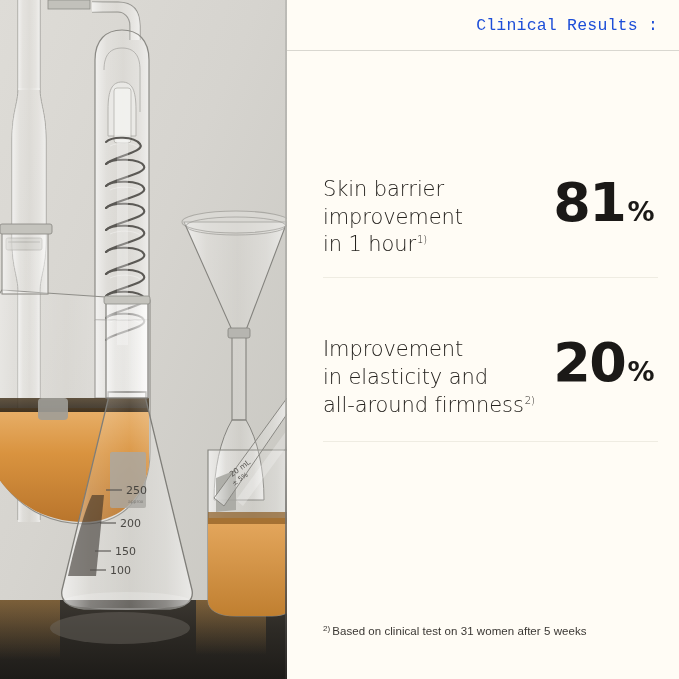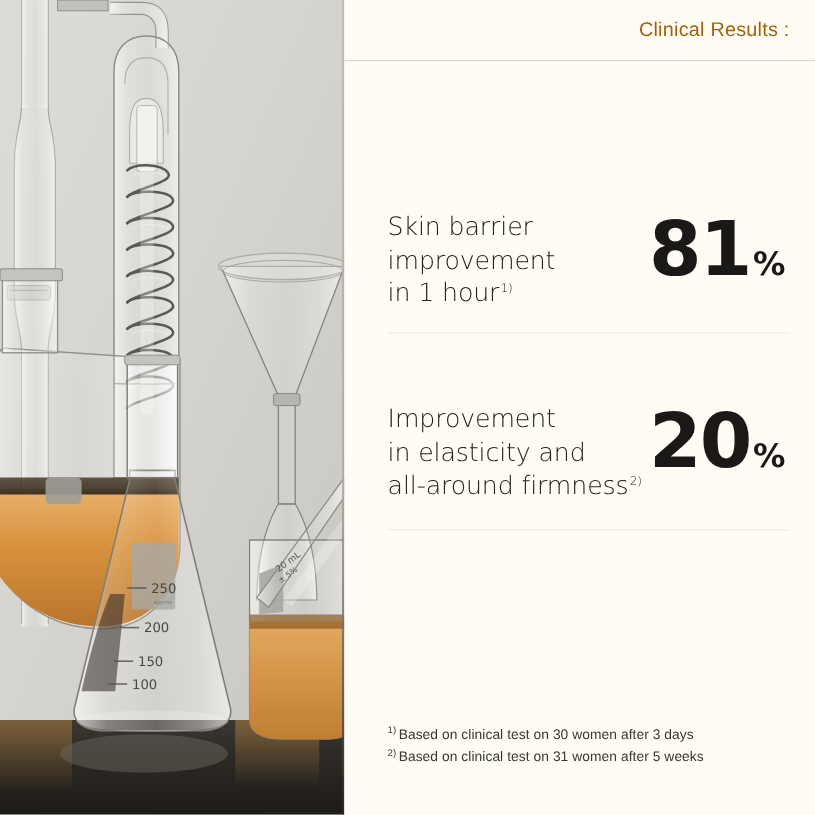--- a/index.html
+++ b/index.html
@@ -49,23 +49,23 @@
   .panel-header {
     height: 51px;
     display: flex;
     align-items: center;
     justify-content: flex-end;
     padding-right: 21px;
     border-bottom: 1px solid #d9d7d0;
   }
   .panel-header .title {
     font-size: 16.5px;
-    color: #a16207;
+    color: #1d4ed8;
     letter-spacing: .2px;
-    font-family: Liberation Sans, sans-serif;
+    font-family: Liberation Mono, monospace;
   }
 
   .results {
     padding: 0 21px 0 36px;
   }
 
   .result-row {
     display: flex;
     justify-content: space-between;
   }
@@ -90,21 +90,21 @@
 
   .result-value {
     display: flex;
     align-items: baseline;
     color: #1b1917;
     flex: 0 0 auto;
     padding-right: 4px;
   }
   .result-number {
     font-family: "DejaVu Sans", sans-serif;
-    font-size: 63px;
+    font-size: 54px;
     font-weight: bold;
     letter-spacing: -1.5px;
     line-height: 1;
   }
   .result-pct {
     font-family: "DejaVu Sans", sans-serif;
     font-size: 27px;
     font-weight: bold;
     letter-spacing: -.5px;
     margin-left: 2px;
@@ -348,18 +348,17 @@
         <div class="result-value">
           <span class="result-number">20</span>
           <span class="result-pct">%</span>
         </div>
       </div>
     </div>
 
     <div class="rule"></div>
 
     <div class="footnotes">
-      <div class="footnote"><sup>1)</sup><span>Based on clinical test on 30 women after 3 days</span></div>
       <div class="footnote"><sup>2)</sup><span>Based on clinical test on 31 women after 5 weeks</span></div>
     </div>
 
   </div>
 </div>
 
 </body></html>

